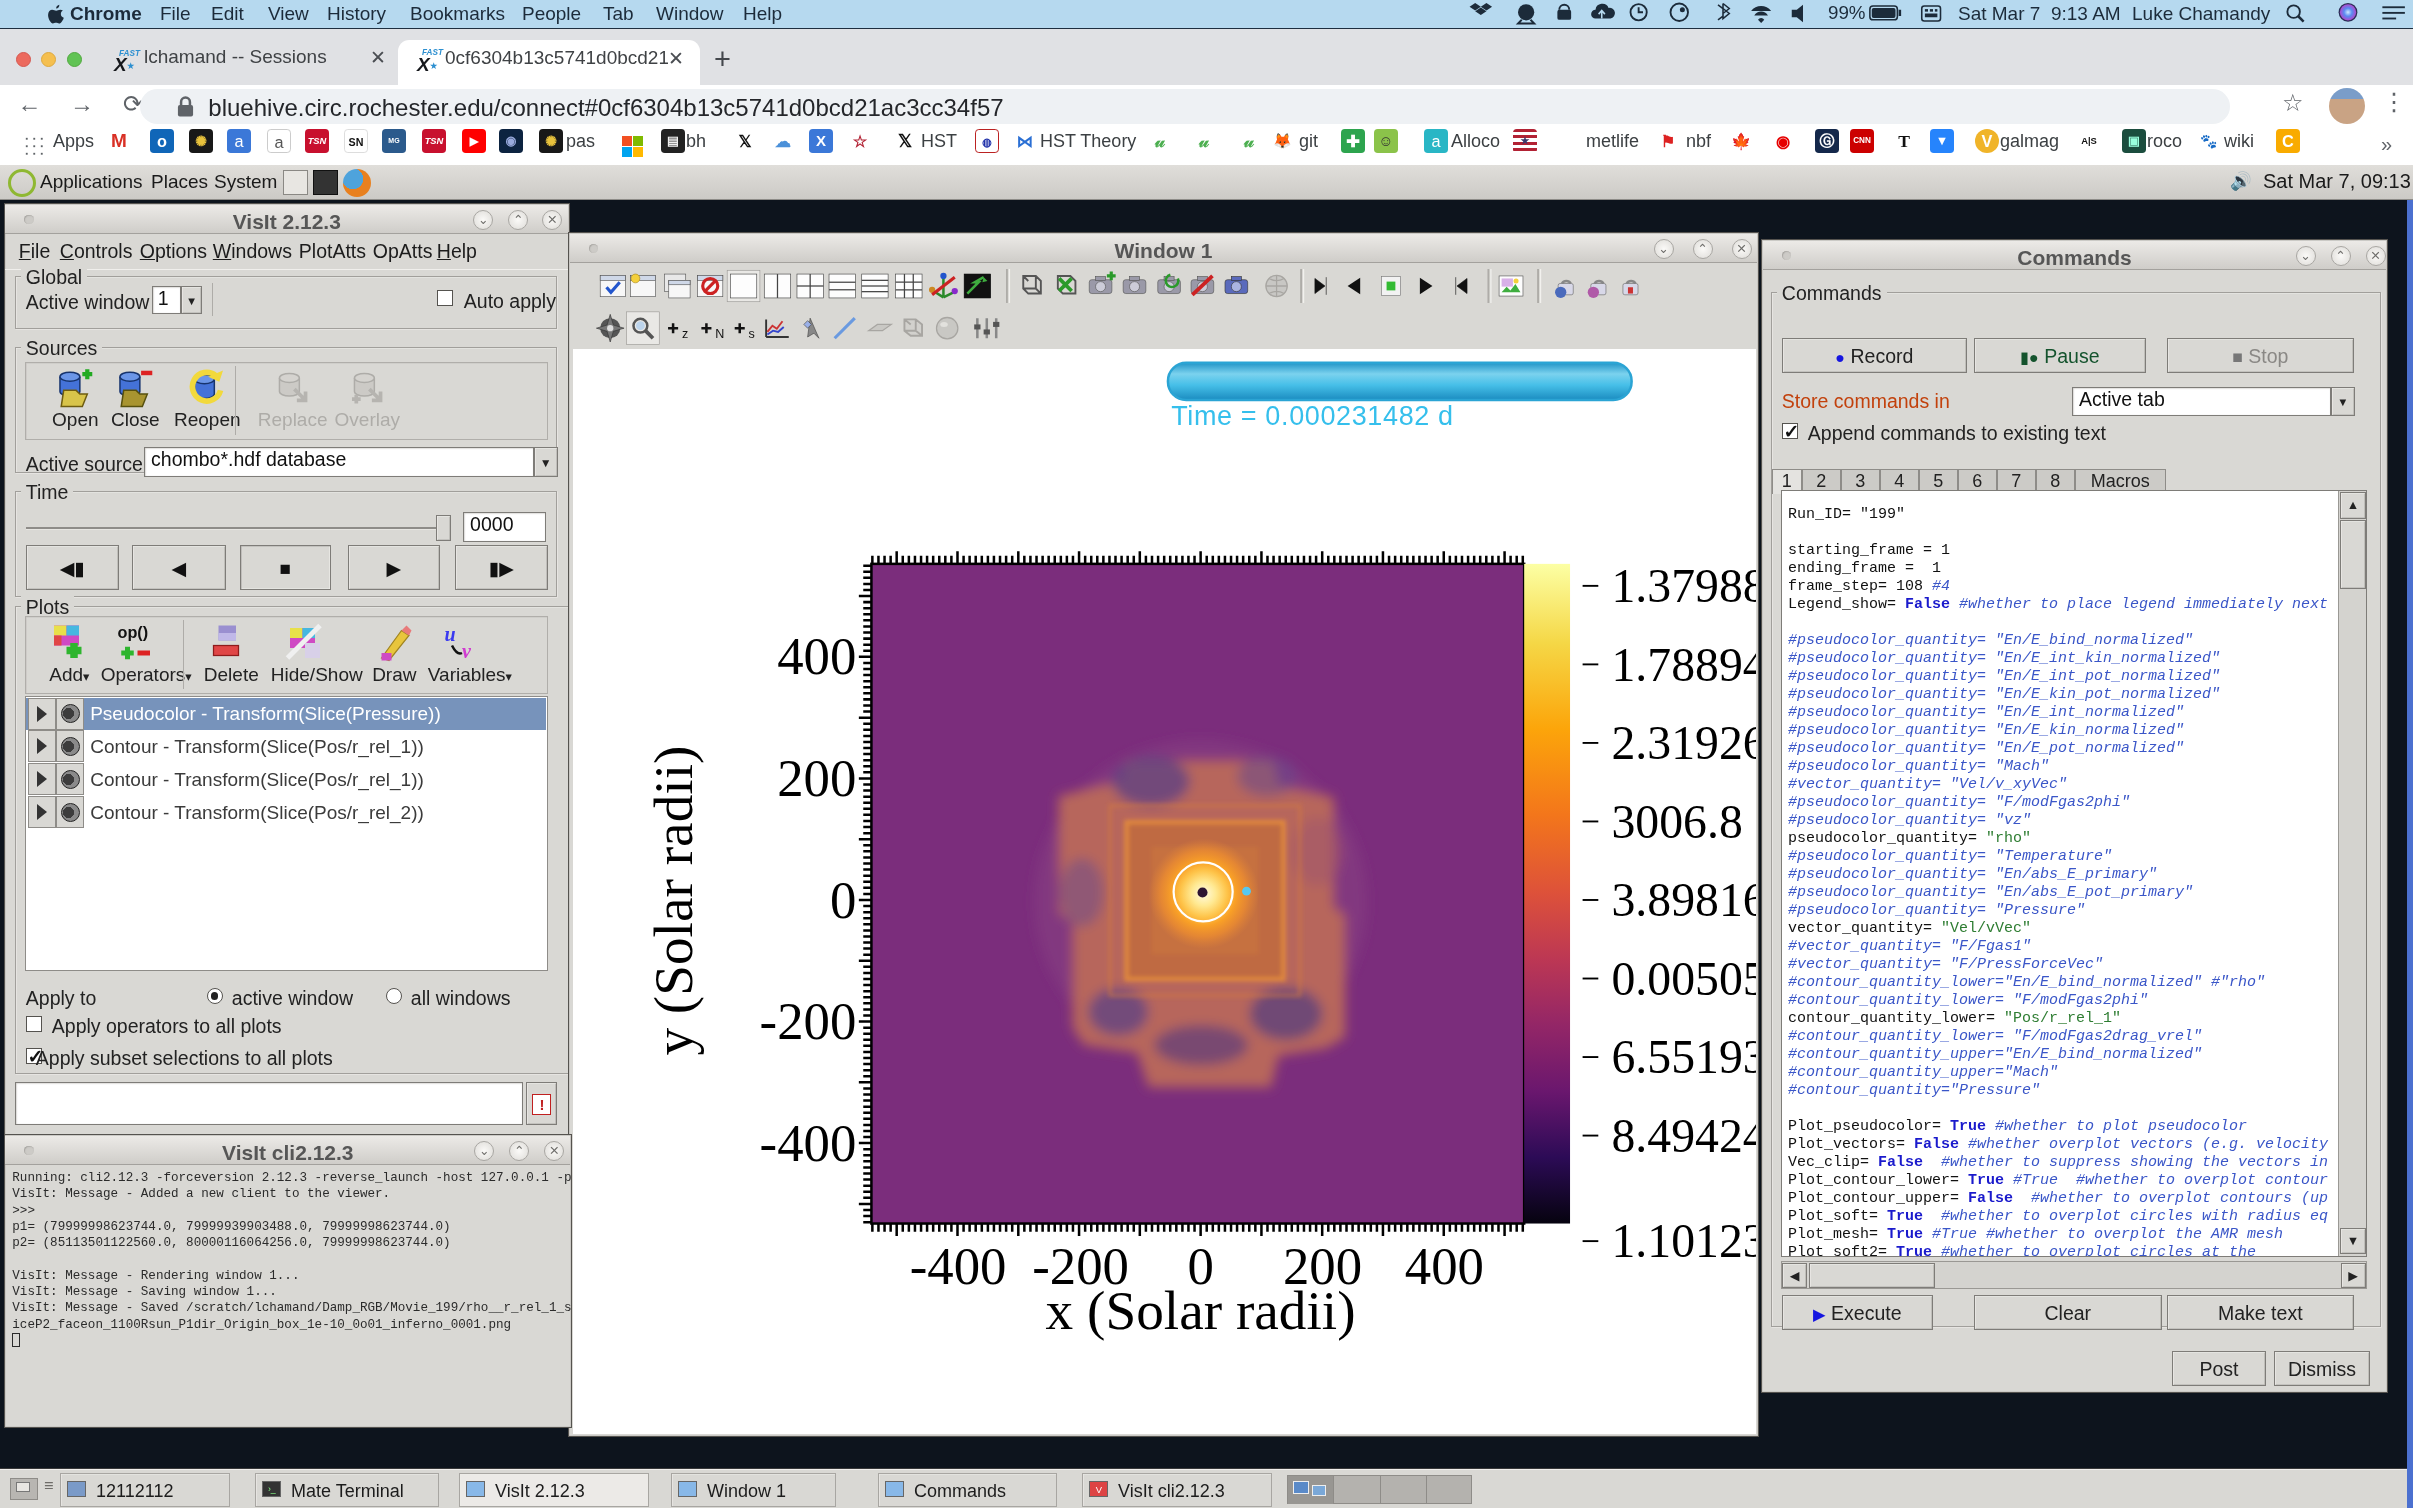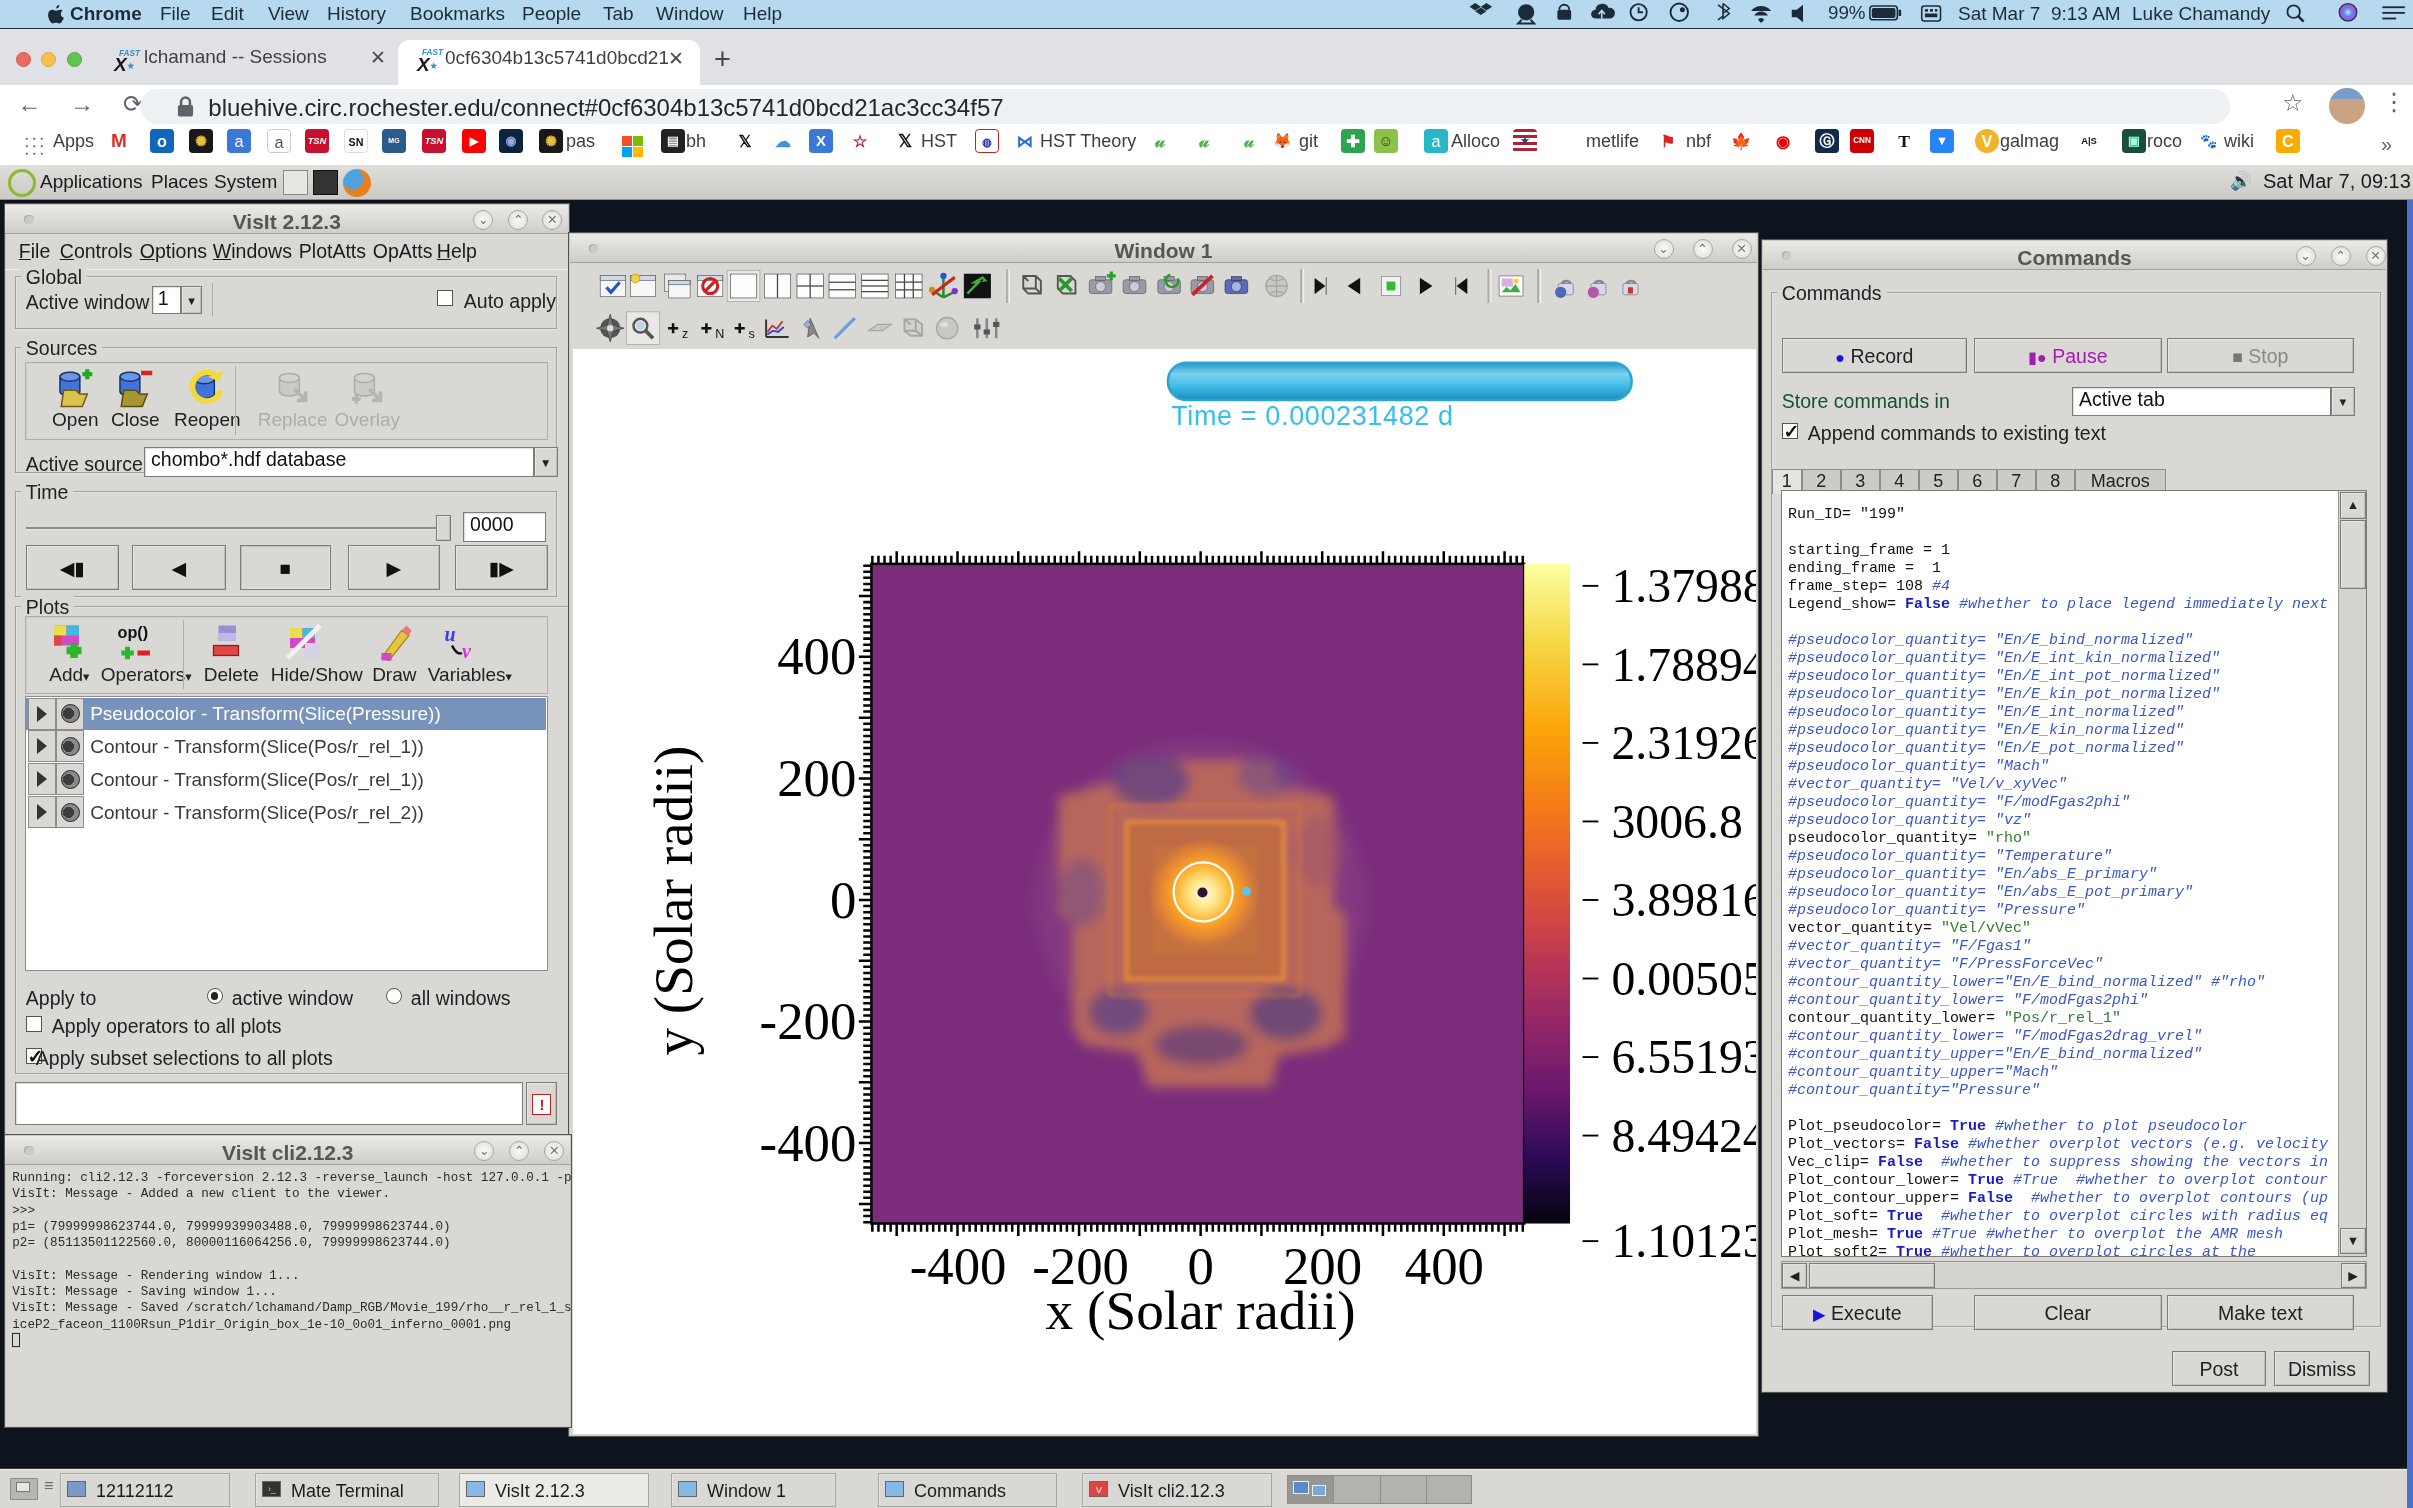--- a/index.html
+++ b/index.html
@@ -785,23 +785,23 @@
       <div class="titlebar">
           <div class="wdot"></div>
           <div class="wtitle">Commands</div>
         <div class="wbtn" style="left:533px;">⌄</div>
           <div class="wbtn" style="left:568px;">⌃</div>
           <div class="wbtn" style="left:603px;">✕</div>
         </div>
       <div class="gbx" style="left:8.8px;top:52px;width:610px;height:1035px;">
           <div class="glabel">Commands</div>
         <div class="btn" style="left:10px;top:45px;width:185px;height:35px;line-height:34px;"><span style="color:#1515e0;font-size:16.3px;">●</span> Record</div>
-        <div class="btn" style="left:202px;top:45px;width:188px;height:35px;line-height:34px;color:#a21caf;"><span style="font-size:16.3px;">▮●</span> Pause</div>
+        <div class="btn" style="left:202px;top:45px;width:172px;height:35px;line-height:34px;color:#14532d;"><span style="font-size:16.3px;">▮●</span> Pause</div>
         <div class="btn" style="left:395px;top:45px;width:187px;height:35px;line-height:34px;color:#8a8885;"><span style="font-size:17.6px;color:#777;">■</span> Stop</div>
-        <div class="abs" style="left:10px;top:97px;font-size:19.5px;color:#14532d;">Store commands in</div>
+        <div class="abs" style="left:10px;top:97px;font-size:19.5px;color:#c2410c;">Store commands in</div>
         <div class="tfield" style="left:300px;top:94px;width:259px;height:29px;"><span style="margin-left:6.3px;">Active tab</span></div>
         <div class="btn" style="left:559px;top:94px;width:24px;height:29px;font-size:11.3px;line-height:29px;">▼</div>
         <div class="cb" style="left:10px;top:130px;">
             <span style="position:absolute;left:0.6px;top:-4.4px;font-size:19px;font-weight:bold;color:#111;">✓</span>
           </div>
         <div class="cbtxt" style="left:36px;top:129px;">Append commands to existing text</div>
         <div class="tabrow abs" style="left:0px;top:173px;width:608px;height:25px;">
           <div class="ctab" style="left:0px;width:30px;background:#e4e3e0;border-bottom:none;height:25px;">1</div>
           <div class="ctab" style="left:30px;width:39px;">2</div>
           <div class="ctab" style="left:69px;width:39px;">3</div>

